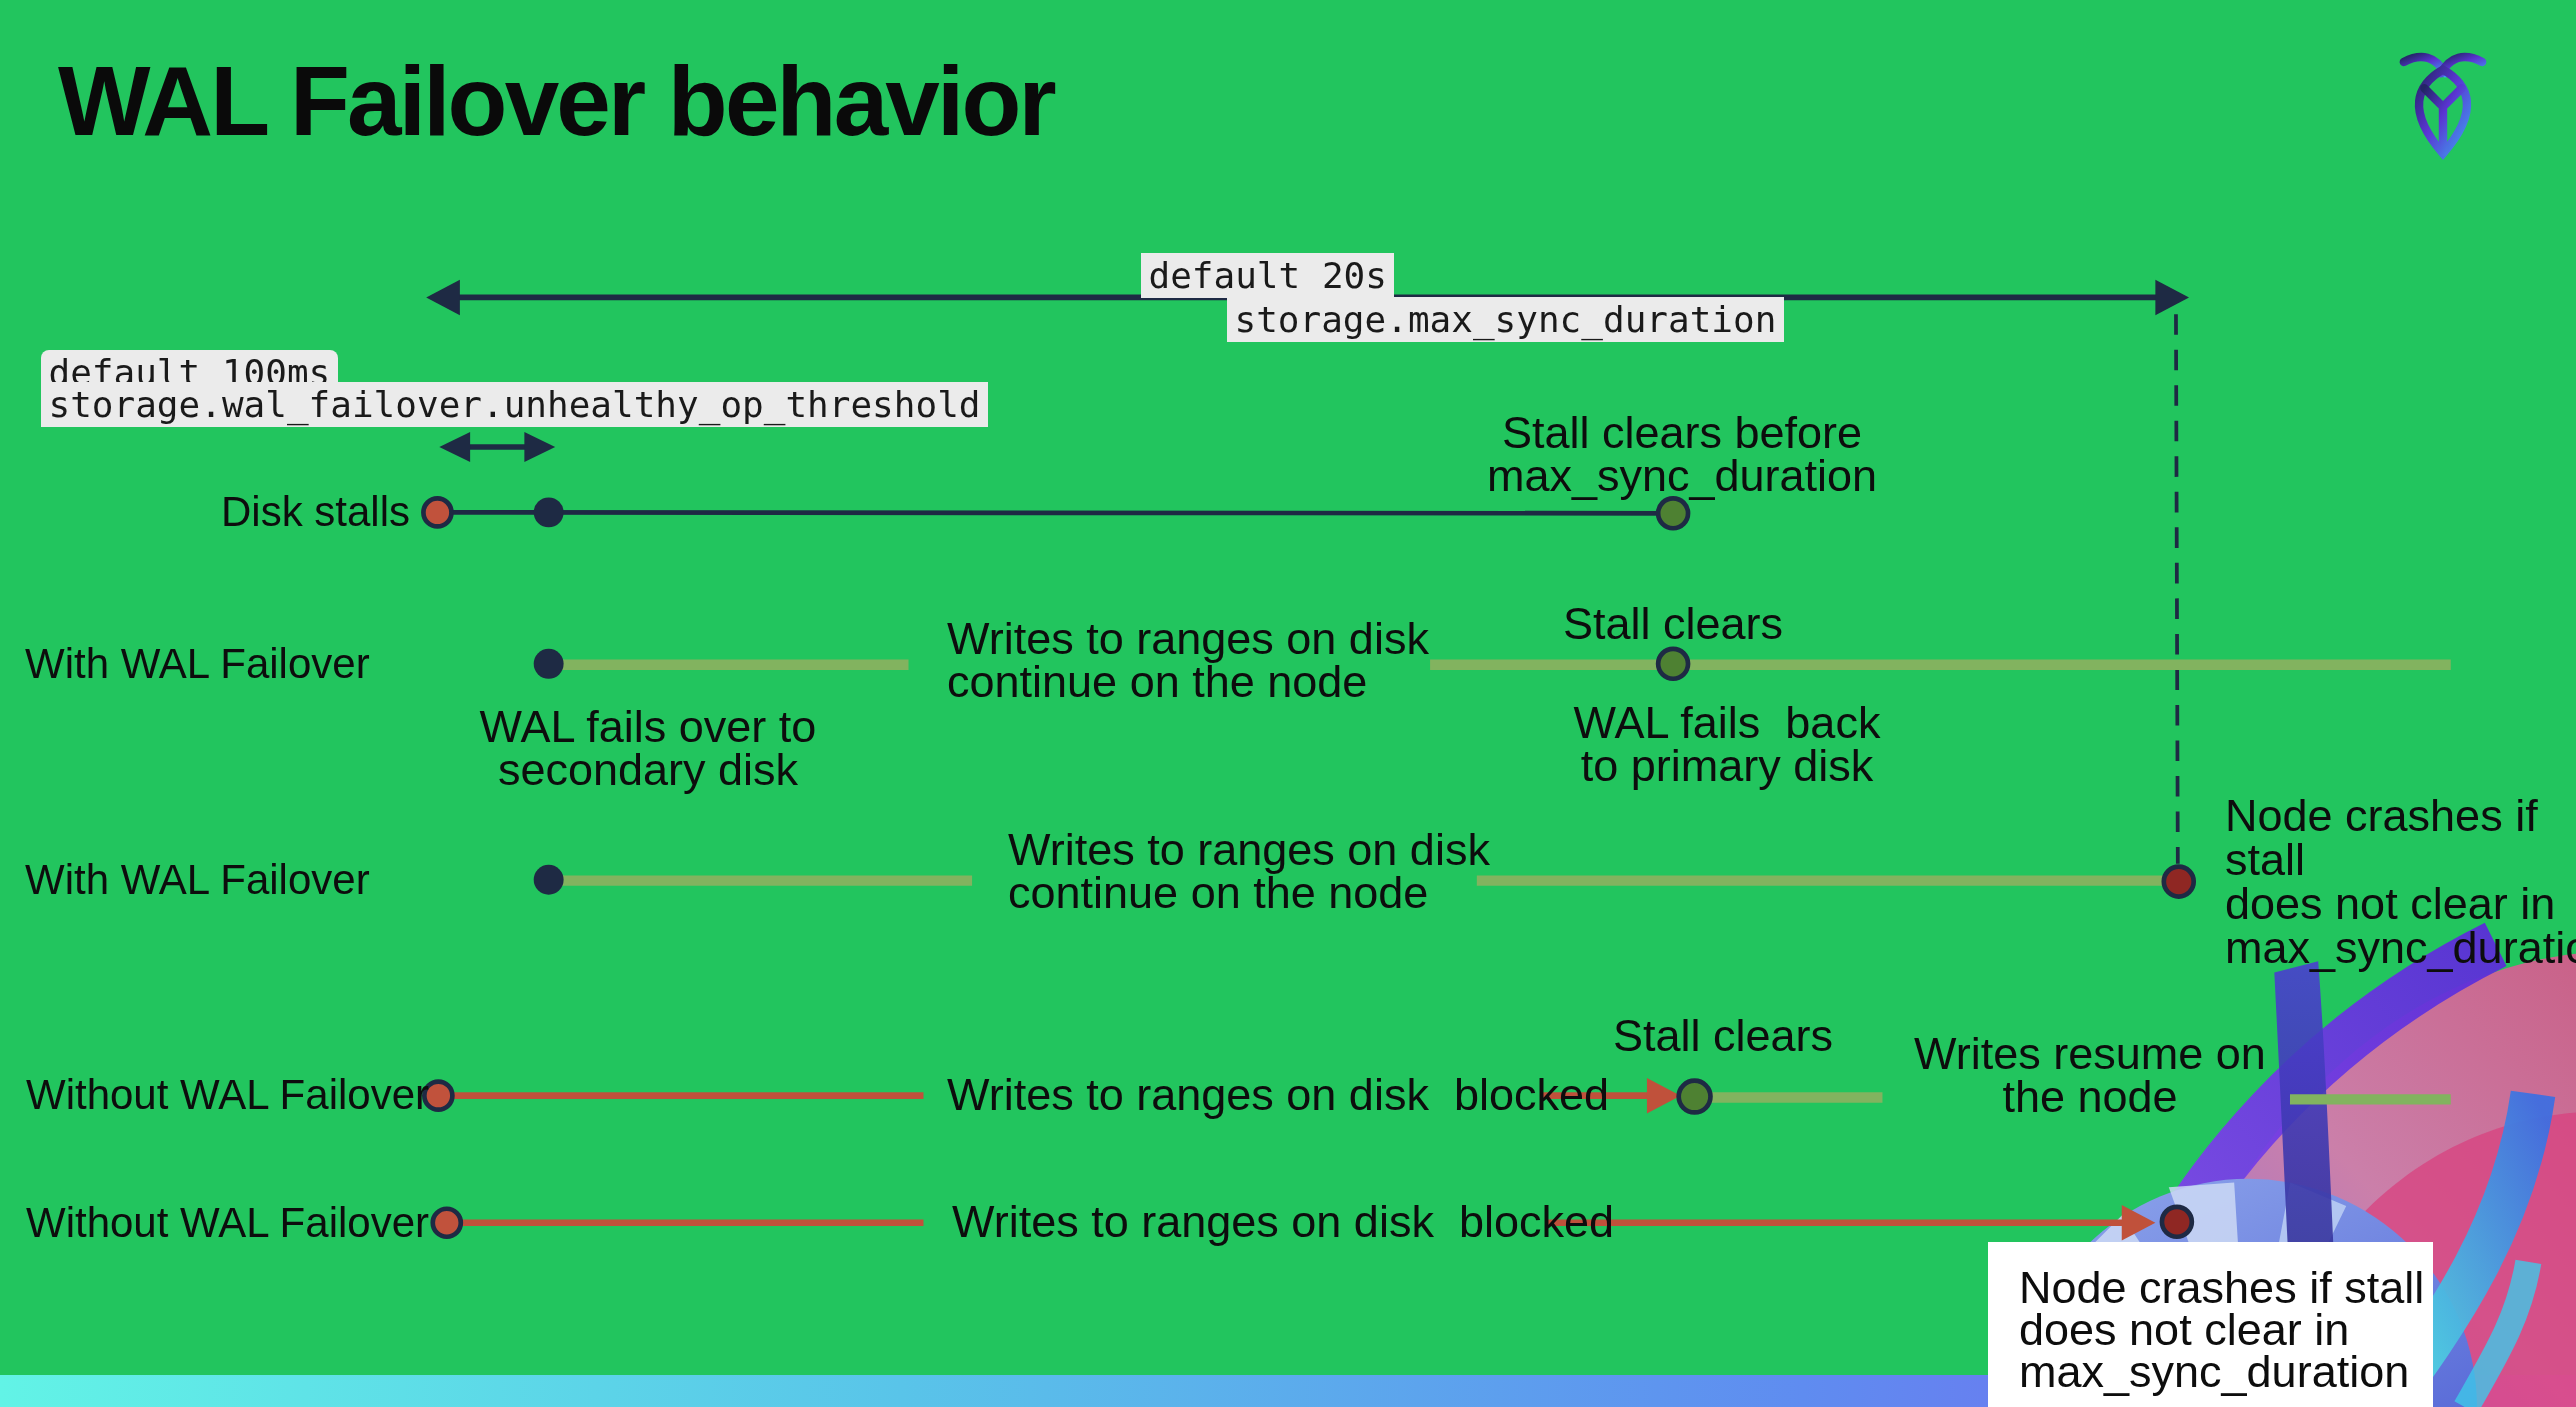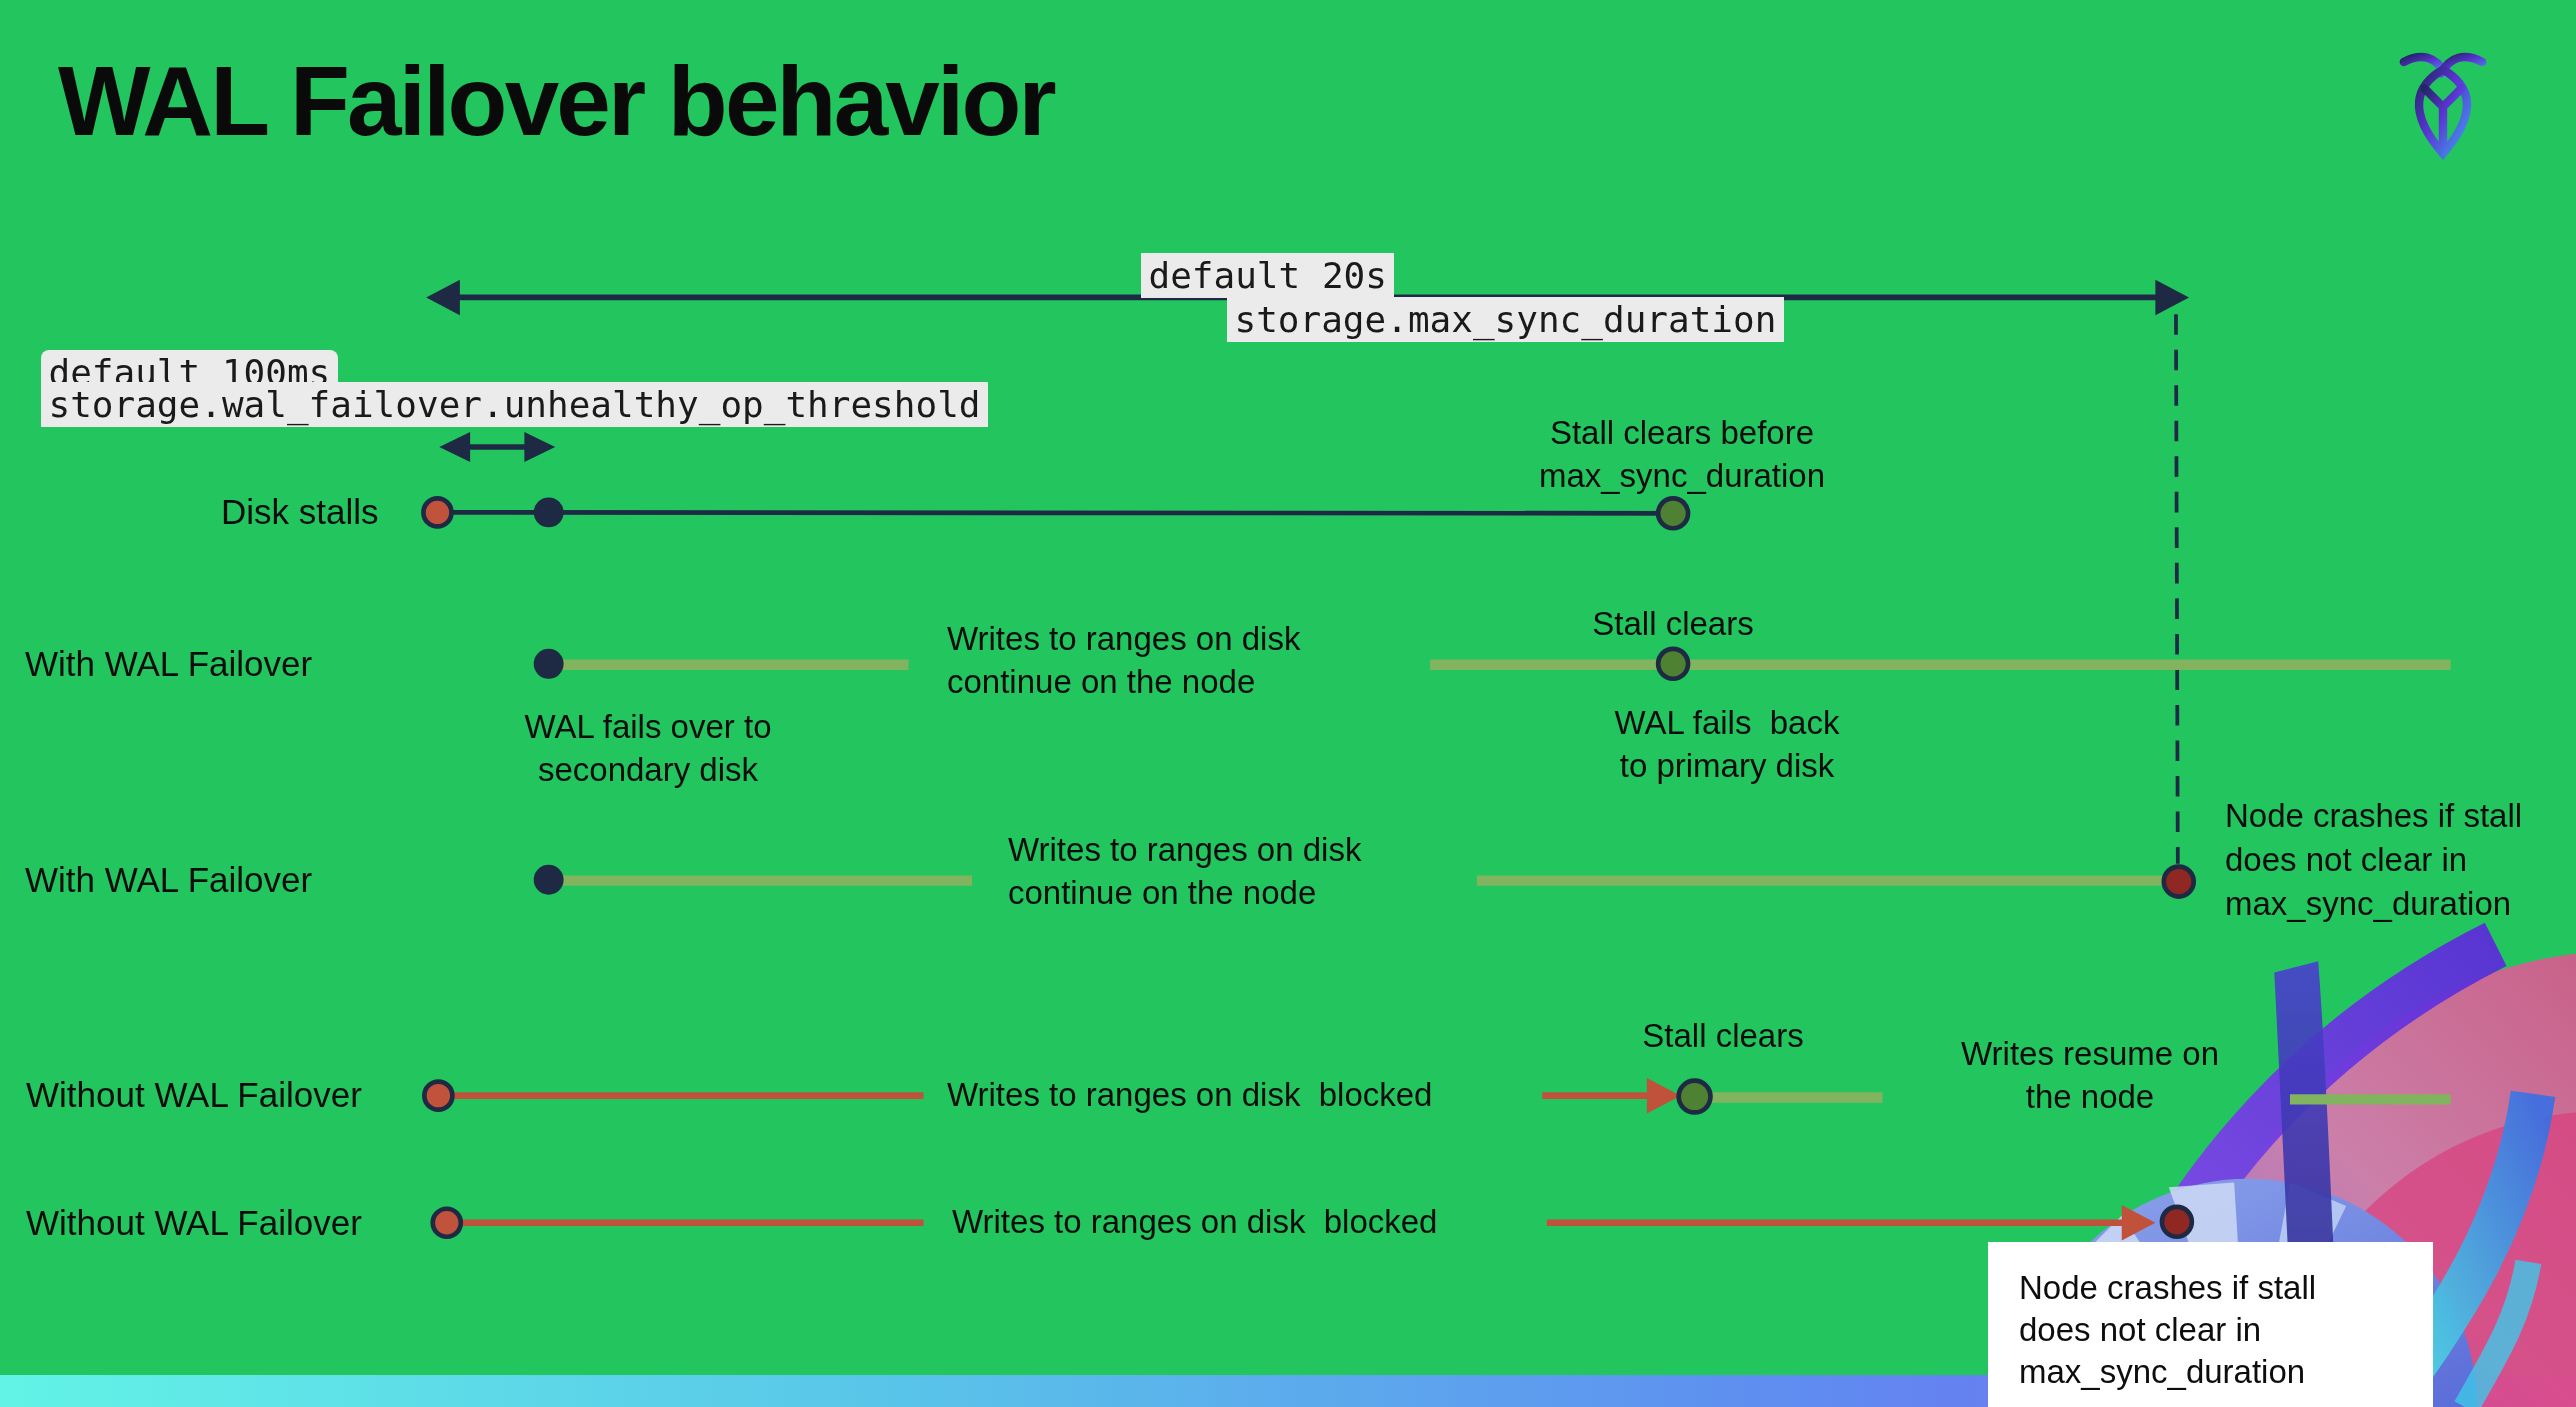--- a/index.html
+++ b/index.html
@@ -2,25 +2,25 @@
 <html style="font-size:15px"><head>
 <meta charset="utf-8">
 <style>
   html,body{margin:0;padding:0;background:#ffffff;}
   .slide{position:relative;width:2576px;height:1408px;background:#22c55e;overflow:hidden;
          font-family:"Liberation Sans",sans-serif;color:#111;}
   .abs{position:absolute;}
   .title{left:58px;top:45px;font-size:98px;font-weight:800;letter-spacing:-2.8px;color:#0a0a0a;white-space:nowrap;}
   .code{font-family:"DejaVu Sans Mono","Liberation Mono",monospace;font-size:36px;color:#1a1a1a;
         background:#ebebeb;padding:2.8px 7.5px;white-space:pre;line-height:1.1;}
-  .note{font-size:33px;line-height:43px;white-space:pre-wrap;color:#0d0d0d;}
+  .note{font-size:45px;line-height:43px;white-space:pre-wrap;color:#0d0d0d;}
   .note3{line-height:44px;}
   .ctr{transform:translate(-50%,-50%);text-align:center;}
   .vctr{transform:translateY(-50%);}
-  .rowlabel{font-size:35px;white-space:nowrap;color:#0d0d0d;}
+  .rowlabel{font-size:42px;white-space:nowrap;color:#0d0d0d;}
   .bottom-bar{left:0;top:1375px;width:2576px;height:33px;
               background:linear-gradient(90deg,#62f3e6 0%,#59c4e9 35%,#5f8cf0 70%,#7d5cf0 100%);}
   .crash-box{left:1988px;top:1242px;width:445px;height:165px;background:#ffffff;}
   svg{display:block;}
   .layer{left:0;top:0;}
 </style>
 </head>
 <body>
 
 <div class="slide">

